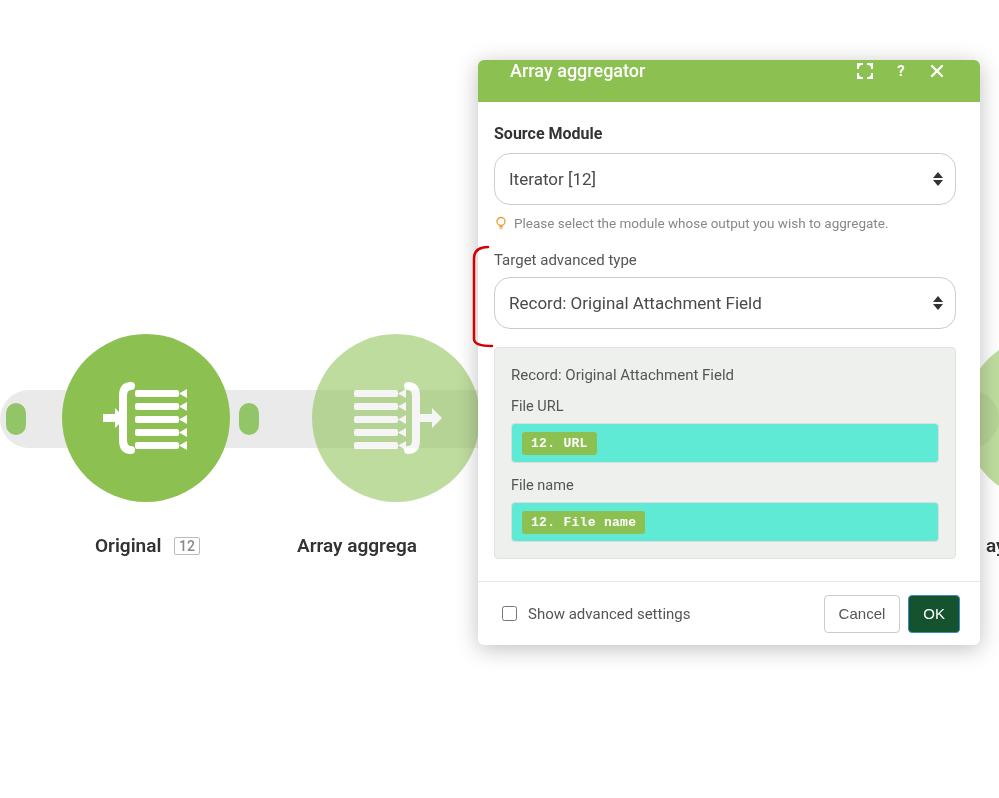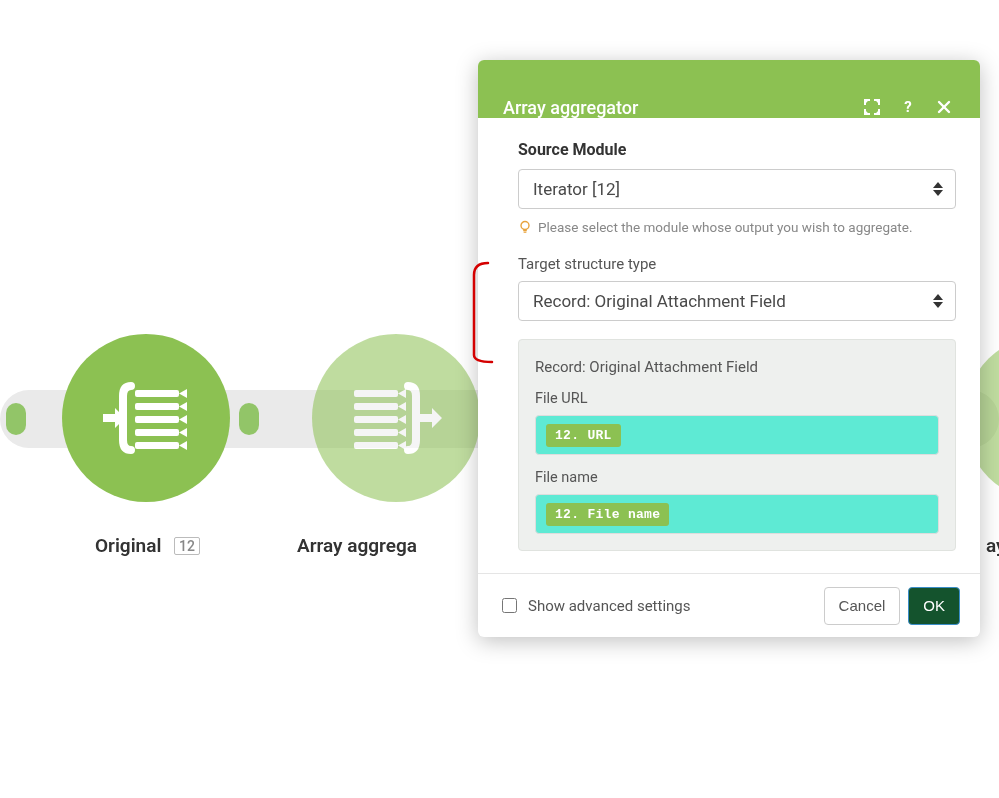--- a/index.html
+++ b/index.html
@@ -65,55 +65,55 @@
     left: 478px; top: 60px;
     width: 502px;
     background: #fff;
     border-radius: 6px;
     box-shadow: 0 4px 22px rgba(0,0,0,0.25);
     overflow: visible;
   }
   .panel-header {
     background: #8cc152;
     color: #fff;
-    height: 58px;
+    height: 42px;
     border-radius: 6px 6px 0 0;
-    display: flex; align-items: flex-end;
-    padding: 0 25px;
+    display: flex; align-items: flex-start;
+    padding: 0 32px;
     font-size: 18px;
     font-weight: 500;
   }
   .panel-header .title { flex: 1; }
   .panel-header .hicon {
     width: 22px; height: 22px;
     display: inline-flex; align-items: center; justify-content: center;
     margin-left: 14px;
     cursor: pointer;
     color: #fff;
   }
   .panel-body {
-    padding: 22px 24px 10px 40px;
+    padding: 22px 24px 10px 16px;
     position: relative;
   }
   .section-label {
     font-size: 16px;
     font-weight: 700;
     color: #333;
     margin-bottom: 10px;
   }
   .sub-label {
     font-size: 15px;
     color: #555;
     margin-bottom: 8px;
   }
   .select {
     width: 100%;
-    height: 40px;
+    height: 52px;
     border: 1px solid #ccc;
-    border-radius: 4px;
+    border-radius: 16px;
     background: #fff;
     display: flex; align-items: center;
     padding: 0 14px;
     font-size: 17px;
     color: #4a4a4a;
     position: relative;
     cursor: pointer;
   }
   .select .caret {
     position: absolute; right: 12px; top: 50%;
@@ -333,21 +333,21 @@
         <svg width="14" height="14" viewBox="0 0 14 14">
           <circle cx="7" cy="5.5" r="4" fill="none" stroke="#e8a33d" stroke-width="1.4"></circle>
           <rect x="5.2" y="9" width="3.6" height="2.2" fill="#e8a33d"></rect>
           <rect x="5.6" y="11.6" width="2.8" height="1.2" fill="#e8a33d"></rect>
         </svg>
         <span>Please select the module whose output you wish to aggregate.</span>
       </div>
 
       <div style="height:20px"></div>
 
-      <div class="sub-label">Target structure type</div>
+      <div class="sub-label">Target advanced type</div>
       <div class="select">
         <span>Record: Original Attachment Field</span>
         <span class="caret">
           <svg width="10" height="6" viewBox="0 0 10 6">
               <polygon points="0,6 10,6 5,0" fill="#333"></polygon>
             </svg>
           <svg width="10" height="6" viewBox="0 0 10 6">
               <polygon points="0,0 10,0 5,6" fill="#333"></polygon>
             </svg>
         </span>

